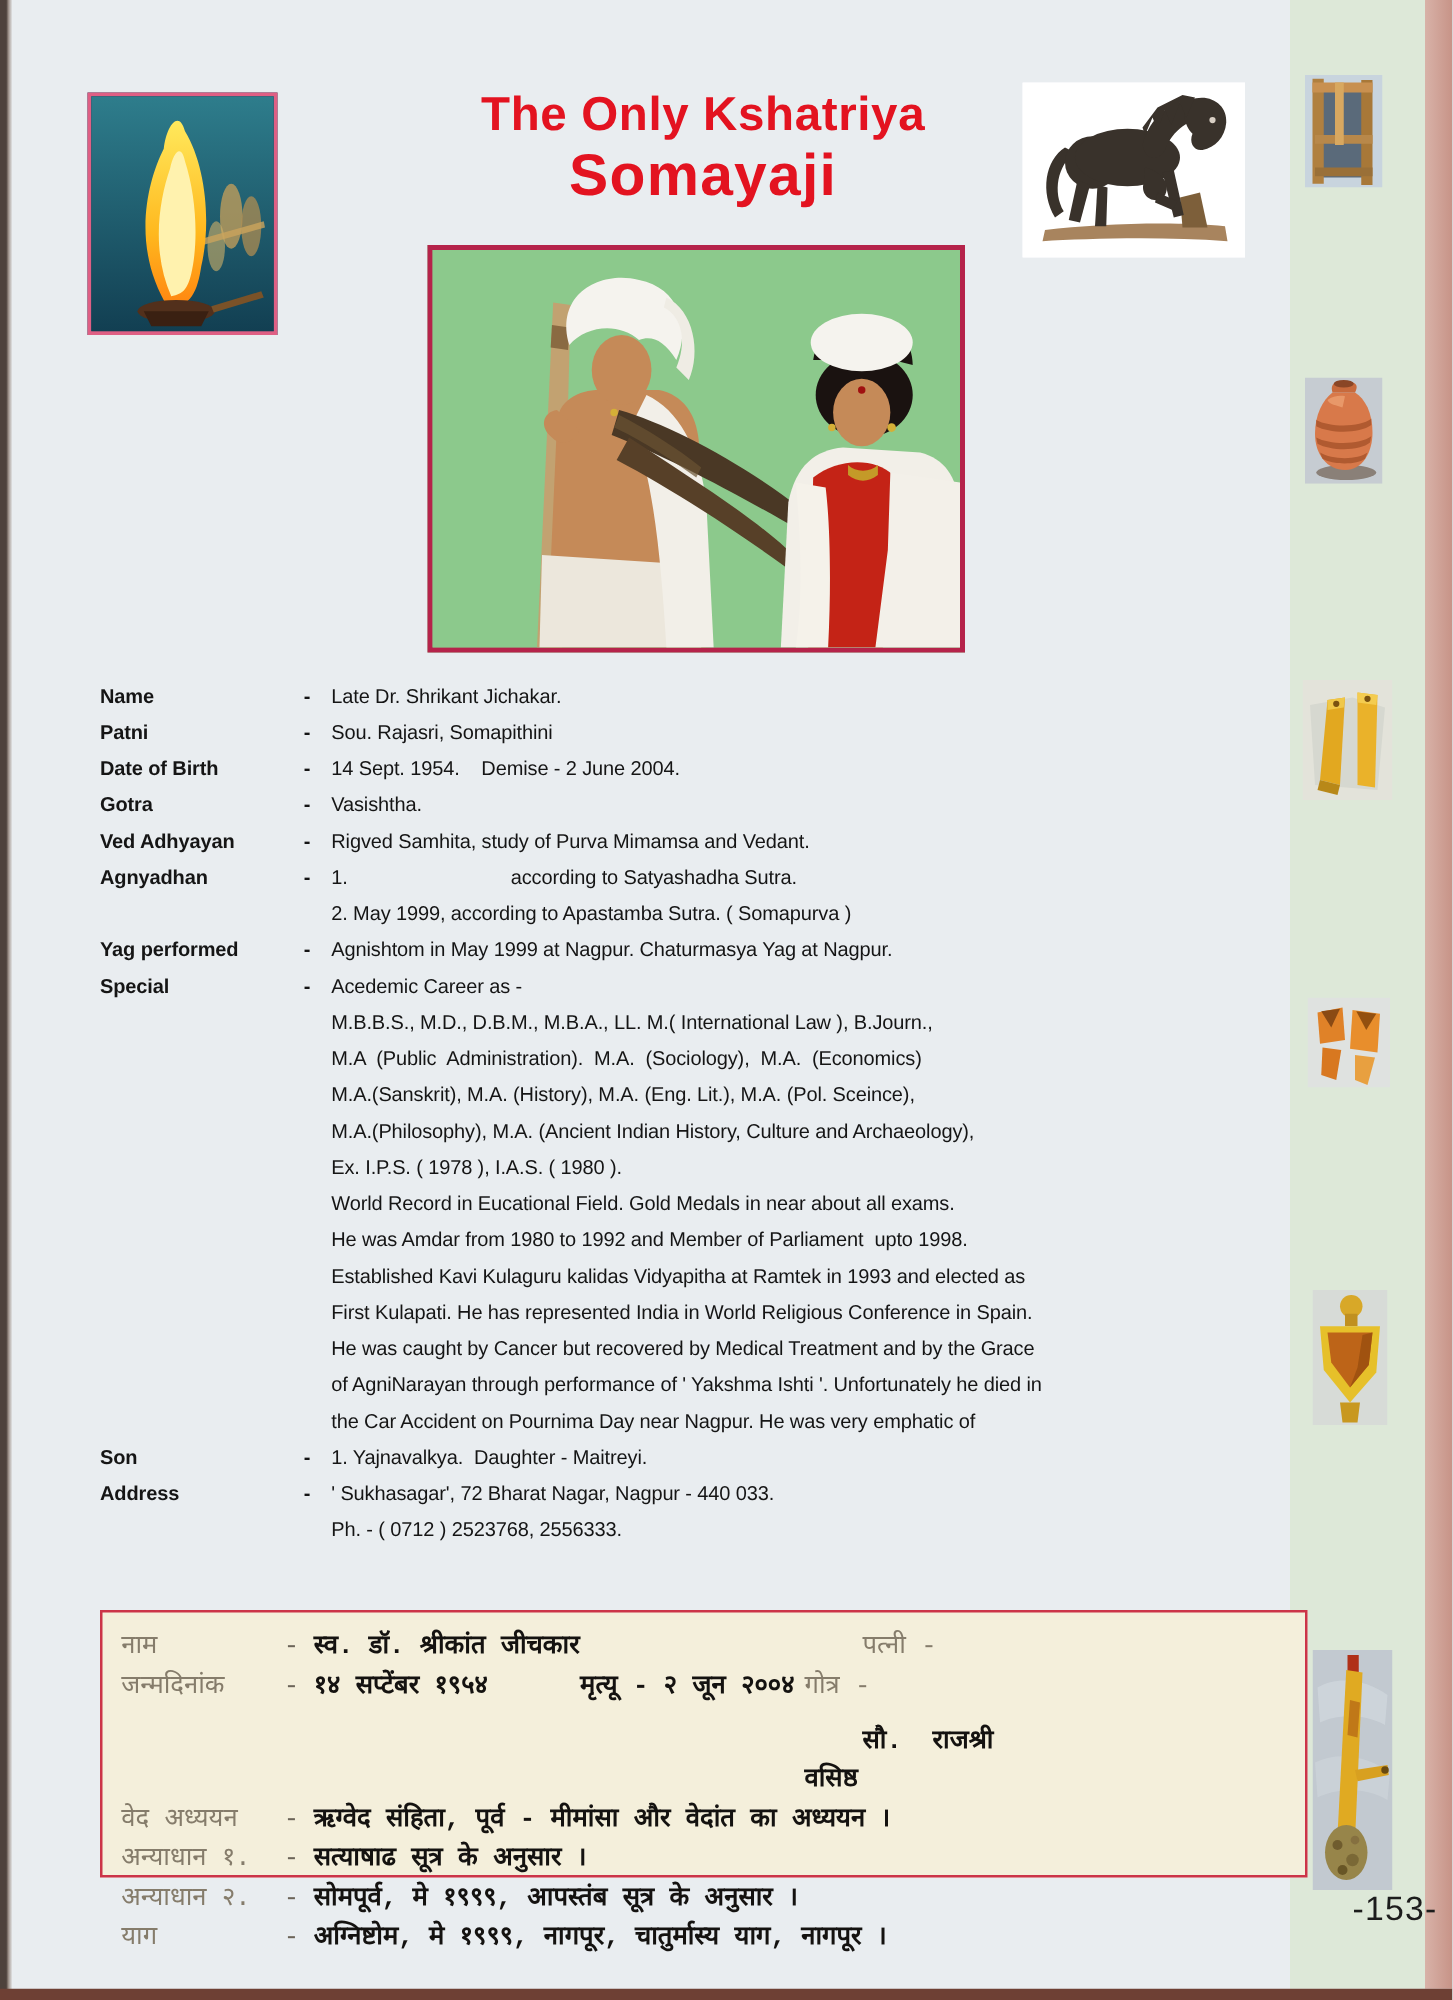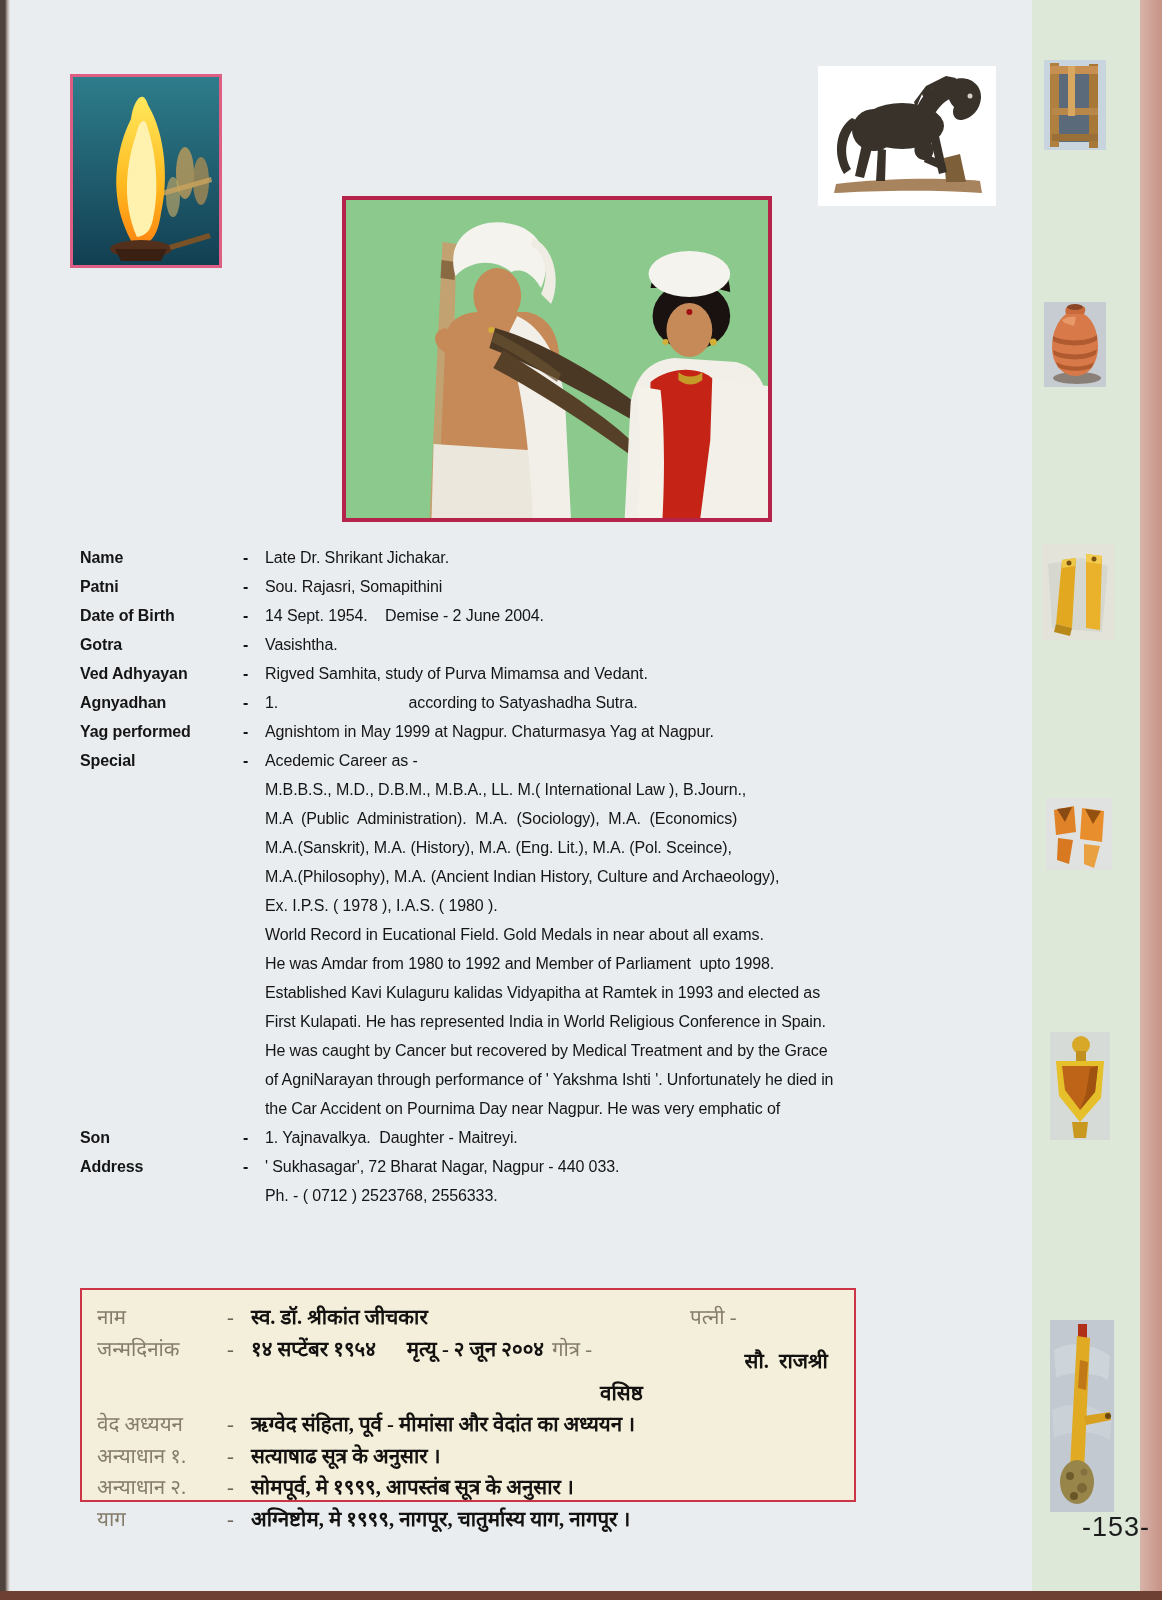--- a/index.html
+++ b/index.html
@@ -29,28 +29,28 @@
   .fire-photo svg,.horse-photo svg,.couple-photo svg,.ritem svg{display:block;width:100%;height:100%;}
 
   
   .details{position:absolute;left:80px;top:543px;width:915px;}
   .erow{display:flex;line-height:29px;font-size:16px;letter-spacing:-0.1px;}
   .elabel{flex:none;width:163px;font-weight:700;}
   .edash{flex:none;width:22px;font-weight:700;}
   .eval{flex:1;white-space:pre-wrap;}
 
   
-  .hindi-box{position:absolute;left:80px;top:1288px;width:776px;height:214px;
+  .hindi-box{position:absolute;left:80px;top:1288px;width:966px;height:214px;
     background:#f4efdb;border:2px solid #cc3448;padding:12px 0 0 15px;box-sizing:border-box;
-    font-family:Liberation Serif, serif;}
+    font-family:Liberation Mono, monospace;}
   .hrow{display:flex;position:relative;line-height:31.5px;font-size:20.5px;}
   .hlabel{flex:none;width:130px;color:#857c6b;}
   .hdash{flex:none;width:24px;color:#6b6458;}
   .hval{font-weight:700;color:#141210;white-space:pre-wrap;}
-  .hpair{display:flex;}
+  .hpair{display:flex;flex-direction:column;}
   .hpair-inline{margin-left:8px;}
   .hpair-abs{position:absolute;left:593px;top:0;}
   .hlabel2{color:#857c6b;margin-right:8px;}
   .hval2{font-weight:700;color:#141210;white-space:pre-wrap;margin-top:44px;}
 
   
   .ritem{position:absolute;}
   .r-frame{left:1044px;top:60px;width:62px;height:90px;}
   .r-pot{left:1044px;top:302px;width:62px;height:85px;}
   .r-sticks{left:1042px;top:544px;width:72px;height:96px;}
@@ -90,20 +90,24 @@
       <ellipse cx="100" cy="120" rx="7" ry="20" fill="#d0b068" opacity="0.6"></ellipse>
       <path d="M60,122 L138,100 L139,105 L61,127 Z" fill="#caa45c" opacity="0.8"></path>
       <path d="M62,170 C32,122 44,70 58,42 C60,24 70,10 75,28 C92,56 96,102 88,136 C85,156 80,168 62,170 Z" fill="url(#flg)"></path>
       <path d="M64,160 C48,124 54,84 63,58 C66,44 72,38 75,52 C84,80 86,116 80,142 C77,154 74,158 64,160 Z" fill="#fff2ae"></path>
       <ellipse cx="68" cy="172" rx="31" ry="9" fill="#52301c"></ellipse>
       <path d="M42,172 L94,172 L88,184 L48,184 Z" fill="#3a2012"></path>
       <path d="M96,168 L136,156 L138,161 L98,173 Z" fill="#7a5228"></path>
     </svg>
   </div>
 
+  <div class="title-wrap">
+    <div class="title1">The Only Kshatriya</div>
+    <div class="title2">Somayaji</div>
+  </div>
 
   <div class="horse-photo">
     <svg viewBox="0 0 178 140" preserveAspectRatio="none">
       <rect width="178" height="140" fill="#ffffff"></rect>
       <path d="M18,118 C60,113 122,111 162,115 L164,127 C110,123 50,125 16,127 Z" fill="#a8845e"></path>
       <path d="M126,92 L142,88 L148,116 L128,116 Z" fill="#7d5f3a"></path>
       <g fill="#39322b">
         <path d="M34,52 C18,62 14,88 26,108 L33,103 C24,88 28,66 42,56 Z"></path>
         <ellipse cx="56" cy="64" rx="22" ry="21"></ellipse>
         <ellipse cx="84" cy="60" rx="42" ry="23"></ellipse>
@@ -182,20 +186,21 @@
         <span class="eval">Rigved Samhita, study of Purva Mimamsa and Vedant.</span>
       </div>
     <div class="erow">
         <span class="elabel">Agnyadhan</span>
         <span class="edash">-</span>
         <span class="eval">1.                              according to Satyashadha Sutra.</span>
       </div>
     <div class="erow">
         <span class="elabel"></span>
         <span class="edash"></span>
+        <span class="eval">2. May 1999, according to Apastamba Sutra. ( Somapurva )</span>
       </div>
     <div class="erow">
         <span class="elabel">Yag performed</span>
         <span class="edash">-</span>
         <span class="eval">Agnishtom in May 1999 at Nagpur. Chaturmasya Yag at Nagpur.</span>
       </div>
     <div class="erow">
         <span class="elabel">Special</span>
         <span class="edash">-</span>
         <span class="eval">Acedemic Career as -</span>

